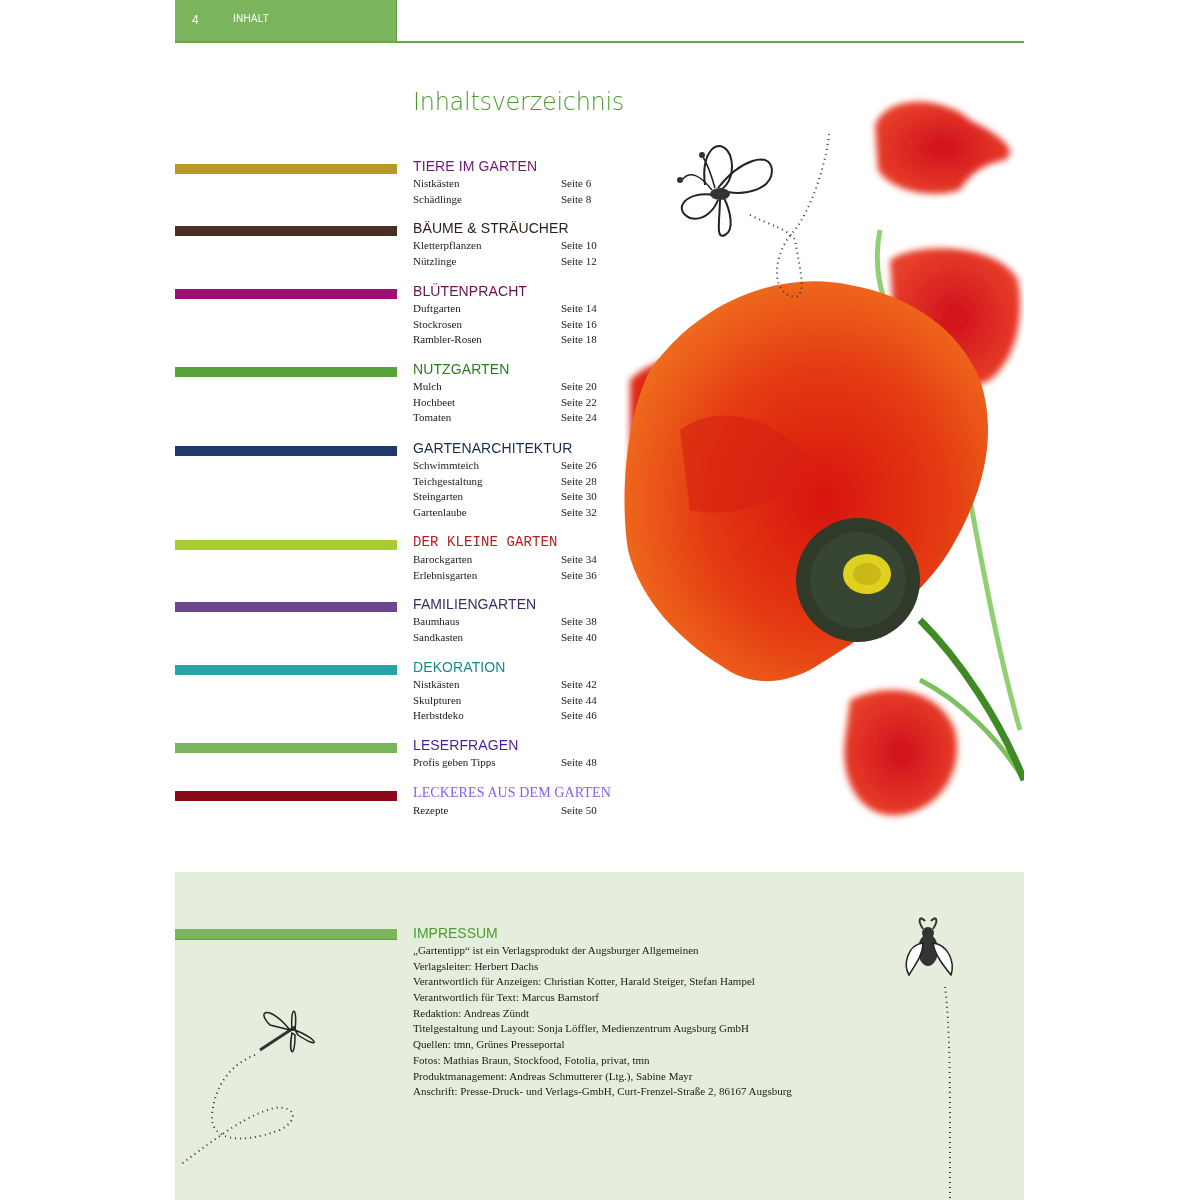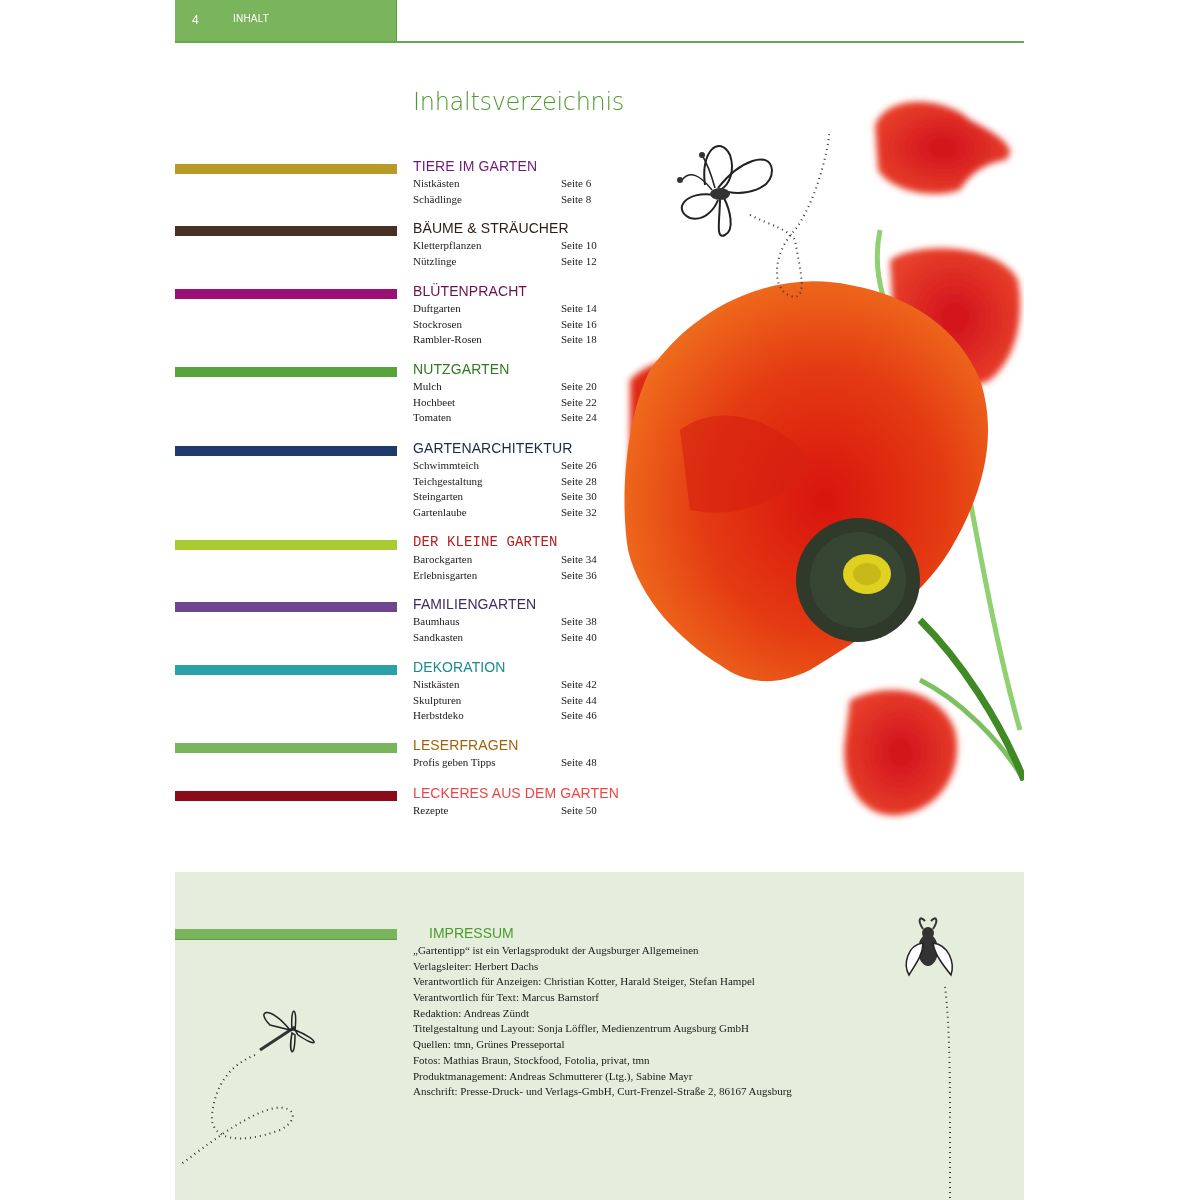--- a/index.html
+++ b/index.html
@@ -17,21 +17,21 @@
   .toc-bar { position: absolute; left: 0; top: 3px; width: 222px; height: 10px; }
   .toc-heading { position: absolute; left: 238px; top: -3px; font-family: "Liberation Sans", sans-serif; font-size: 14px; letter-spacing: 0.1px; white-space: nowrap; }
   .toc-items { position: absolute; left: 238px; top: 15px; width: 200px; }
   .toc-item { display: flex; justify-content: space-between; height: 15.7px; font-size: 11px; line-height: 15.7px; color: #1a1a1a; }
   .toc-item .pg { width: 52px; text-align: left; }
 
   .photo-area { position: absolute; left: 620px; top: 80px; width: 404px; height: 760px; overflow: hidden; }
 
   .impressum-box { position: absolute; left: 175px; top: 872px; width: 849px; height: 328px; background: #e5eedc; }
   .imp-bar { position: absolute; left: 0; top: 57px; width: 222px; height: 11px; background: #7ab45c; border-bottom: 1px solid #5e9a43; }
-  .imp-heading { position: absolute; left: 254px; top: 53px; font-family: "Liberation Sans", sans-serif; font-size: 14px; color: #4e9a2f; }
+  .imp-heading { position: absolute; left: 238px; top: 53px; font-family: "Liberation Sans", sans-serif; font-size: 14px; color: #4e9a2f; }
   .imp-lines { position: absolute; left: 238px; top: 71px; width: 600px; }
   .imp-line { font-size: 11px; line-height: 15.7px; height: 15.7px; white-space: nowrap; color: #1a1a1a; }
 
   .doodle { position: absolute; }
 </style>
 </head>
 <body>
 
 <div class="header-tab"></div>
 <div class="header-line"></div>
@@ -168,31 +168,31 @@
           <span class="pg">Seite 44</span>
         </div>
         <div class="toc-item">
           <span>Herbstdeko</span>
           <span class="pg">Seite 46</span>
         </div>
       </div>
     </div>
     <div class="toc-section" style="top: 740px;">
       <div class="toc-bar" style="background: rgb(122, 180, 92);"></div>
-      <div class="toc-heading" style="color: #a16207;">LESERFRAGEN</div>
+      <div class="toc-heading" style="color: #4c1d95;">LESERFRAGEN</div>
       <div class="toc-items">
         <div class="toc-item">
           <span>Profis geben Tipps</span>
           <span class="pg">Seite 48</span>
         </div>
       </div>
     </div>
     <div class="toc-section" style="top: 788px;">
       <div class="toc-bar" style="background: rgb(138, 10, 26);"></div>
-      <div class="toc-heading" style="color: #ef4444;">LECKERES AUS DEM GARTEN</div>
+      <div class="toc-heading" style="color: #8b5cf6; font-family: Liberation Serif, serif;">LECKERES AUS DEM GARTEN</div>
       <div class="toc-items">
         <div class="toc-item">
           <span>Rezepte</span>
           <span class="pg">Seite 50</span>
         </div>
       </div>
     </div>
   </div>
 
 <div class="photo-area">

